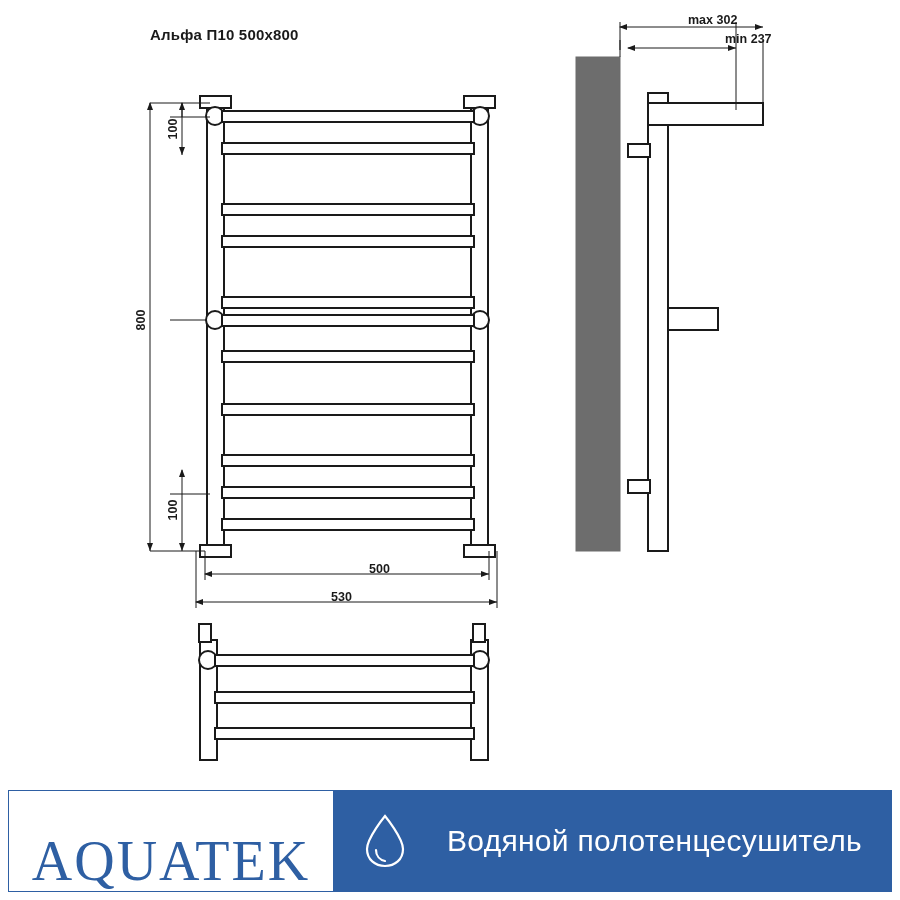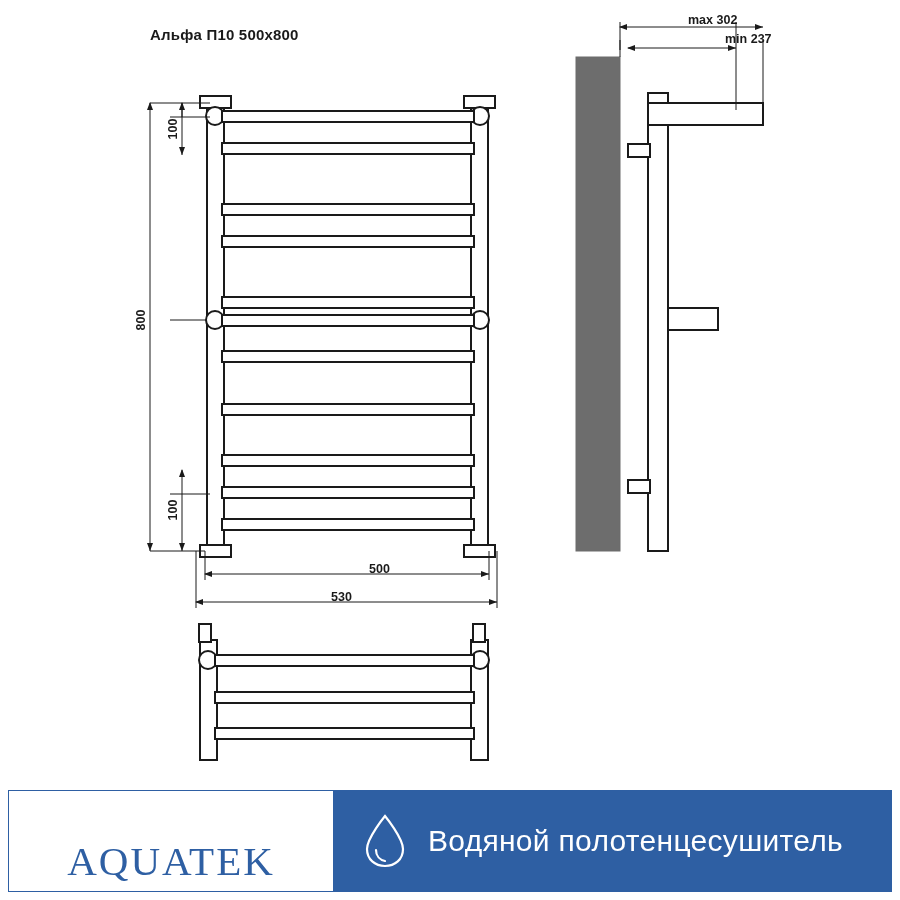--- a/index.html
+++ b/index.html
@@ -53,33 +53,34 @@
     width: 325px;
     background: #ffffff;
     display: flex;
     align-items: center;
     justify-content: center;
     border-right: 1px solid #2e5fa3;
     box-sizing: border-box;
   }
   .brand {
     font-family: "Liberation Serif", serif;
-    font-size: 41px;
+    font-size: 56px;
     letter-spacing: 2px;
     color: #2e5fa3;
     font-weight: normal;
     margin-top: 40px;
   }
   .footer-right {
     flex: 1;
     background: #2e5fa3;
     display: flex;
     align-items: center;
     padding-left: 30px;
     box-sizing: border-box;
+    gap: 19px;
   }
   .drop-icon {
     width: 42px;
     height: 54px;
     flex: 0 0 auto;
     margin-right: 22px;
   }
   .footer-caption {
     color: #ffffff;
     font-size: 30px;

